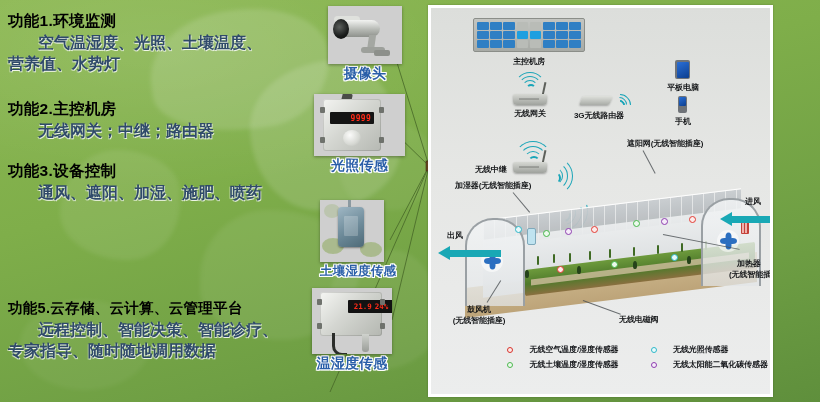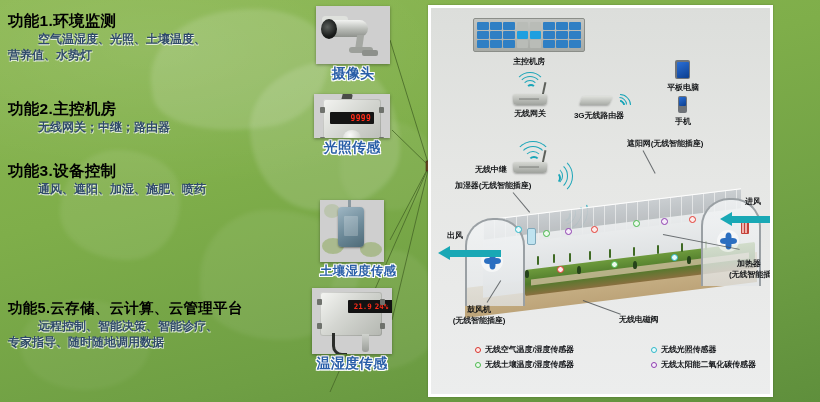--- a/index.html
+++ b/index.html
@@ -28,21 +28,21 @@
 
   
   .text-col{position:absolute;left:0;top:0;width:312px;height:402px;}
   .fn-block{position:absolute;left:8px;width:300px;}
   .fn-title{
     font-size:15.5px;font-weight:bold;color:#000000;
     letter-spacing:.3px;line-height:1.15;white-space:nowrap;
   }
   .fn-title.small{font-size:14.5px;}
   .fn-body{
-    font-size:12px;font-weight:bold;color:#2f4a6a;
+    font-size:16px;font-weight:bold;color:#2f4a6a;
     line-height:1.32;margin-top:2px;
     text-shadow:
       .7px .7px 0 rgba(255,255,255,.75),
       -.7px .7px 0 rgba(255,255,255,.45);
   }
   .fn-body .ind{padding-left:30px;display:inline-block;}
 
   
   .dev{position:absolute;}
   .dev .frame{
@@ -65,21 +65,21 @@
   .cam-body{position:absolute;left:8px;top:14px;width:44px;height:17px;border-radius:9px;
     background:linear-gradient(180deg,#f2f3f1,#b7bab5 55%,#8e918c);}
   .cam-lens{position:absolute;left:5px;top:13px;width:16px;height:20px;border-radius:50%;
     background:radial-gradient(circle at 40% 40%,#5b5f5c,#1a1c1b 60%,#0a0b0a);}
   .cam-hood{position:absolute;left:6px;top:10px;width:26px;height:7px;border-radius:4px;background:#dfe1dd;}
   .cam-mount{position:absolute;left:40px;top:29px;width:7px;height:16px;background:#a4a7a2;transform:skewX(-8deg);}
   .cam-arm{position:absolute;left:33px;top:41px;width:24px;height:6px;border-radius:3px;background:#9da09b;}
   .cam-base{position:absolute;left:46px;top:44px;width:16px;height:6px;border-radius:2px;background:#8d908b;}
 
   
-  .ph-light{width:76px;height:44px;background:linear-gradient(180deg,#c9ccc6,#a9aca6);}
+  .ph-light{width:76px;height:62px;background:linear-gradient(180deg,#c9ccc6,#a9aca6);padding-left:15px;}
   .ls-box{position:absolute;left:9px;top:5px;width:58px;height:52px;border-radius:3px;
     background:linear-gradient(135deg,#f3f4f1,#d2d4cf 50%,#b6b9b3);box-shadow:inset 0 0 0 1px rgba(0,0,0,.12);}
   .ls-screen{position:absolute;left:7px;top:13px;width:44px;height:12px;background:#141414;border-radius:1px;
     display:flex;align-items:center;justify-content:flex-end;padding-right:3px;box-sizing:border-box;}
   .ls-digits{color:#ff2b18;font-family:"DejaVu Sans Mono",monospace;font-size:8px;font-weight:bold;letter-spacing:.3px;}
   .ls-knob{position:absolute;left:20px;top:31px;width:18px;height:16px;border-radius:50%;
     background:radial-gradient(circle at 38% 32%,#fbfbfa,#d6d8d3 60%,#b0b3ae);}
   .ls-tab{position:absolute;width:5px;height:6px;background:#6f726d;border-radius:1px;}
   .ls-conn{position:absolute;left:28px;top:-1px;width:10px;height:9px;background:#4a4c48;border-radius:2px;transform:rotate(14deg);}
 
@@ -182,21 +182,21 @@
   .hum-dev{position:absolute;width:7px;height:15px;border-radius:2px;background:#bfe3f0;border:1px solid #7fa9bb;}
   .heat-dev{position:absolute;width:8px;height:14px;border-radius:1px;background:#c4423a;}
   .heat-dev i{position:absolute;left:1px;top:1px;width:2px;height:12px;background:#f0b3ae;box-shadow:3px 0 0 #f0b3ae;}
 
   
   .lead{position:absolute;background:#4a4f52;height:1px;transform-origin:left center;opacity:.8;}
 
   
   .legend{position:absolute;left:44px;top:336px;width:320px;}
   .lg-row{display:flex;margin-bottom:4px;}
-  .lg-item{display:flex;align-items:center;gap:4px;}
+  .lg-item{display:flex;align-items:center;gap:16px;justify-content:center;}
   .lg-item.a{width:176px;}
   .lg-dot{width:6px;height:6px;border-radius:50%;box-sizing:border-box;border:1.6px solid;flex:none;}
   .lg-dot.red{border-color:#d8342c;background:#fde9e8;}
   .lg-dot.cyan{border-color:#2fb8c9;background:#eafafc;}
   .lg-dot.green{border-color:#4db84f;background:#edf9ee;}
   .lg-dot.purple{border-color:#8e3fb0;background:#f6ecfa;}
   .lg-txt{font-size:8px;font-weight:bold;color:#14161a;white-space:nowrap;letter-spacing:-.1px;}
 </style>
 </head>
 <body>
@@ -251,21 +251,21 @@
 
     <div class="fn-block" style="top:300px">
       <div class="fn-title small">功能5.云存储、云计算、云管理平台</div>
       <div class="fn-body">
         <span class="ind">远程控制、智能决策、智能诊疗、</span><br>
         <span>专家指导、随时随地调用数据</span>
       </div>
     </div>
   </div>
 
-  <div class="dev" style="left:316px;top:6px">
+  <div class="dev" style="left:328px;top:6px">
     <div class="frame ph-cam">
       <div class="cam-hood"></div>
       <div class="cam-body"></div>
       <div class="cam-lens"></div>
       <div class="cam-mount"></div>
       <div class="cam-arm"></div>
       <div class="cam-base"></div>
     </div>
     <div class="cap">摄像头</div>
   </div>

